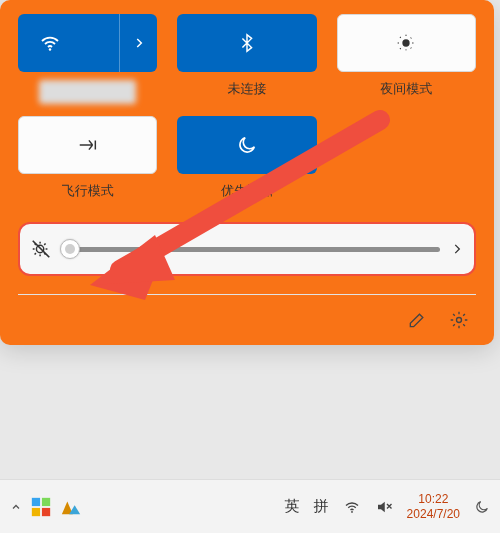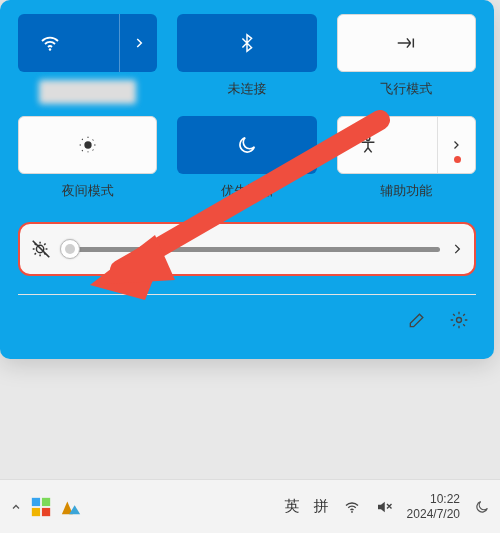--- a/index.html
+++ b/index.html
@@ -5,24 +5,24 @@
   * { box-sizing: border-box; margin: 0; padding: 0; }
   body {
     width: 500px;
     height: 533px;
     font-family: "Segoe UI", "Microsoft YaHei", sans-serif;
     background: #e8e8e8;
     position: relative;
     overflow: hidden;
   }
   .panel {
-    background: #0ea5e9;
+    background: #f97316;
     border-radius: 10px;
     margin: 0 6px 0 0;
-    padding: 14px 18px 24px 18px;
+    padding: 14px 18px 10px 18px;
     box-shadow: 0 6px 24px rgba(0,0,0,0.15);
   }
   .grid {
     display: grid;
     grid-template-columns: repeat(3, 1fr);
     gap: 12px 20px;
     margin-bottom: 18px;
   }
   .tile-wrap { display:flex; flex-direction:column; align-items:center; gap:8px; }
   .tile {
@@ -76,21 +76,21 @@
     margin-top:18px;
   }
   .icon-btn { width:22px; height:22px; display:flex; align-items:center; justify-content:center; cursor:pointer; color:#444;}
   .taskbar {
     position:absolute; bottom:0; left:0; right:0;
     height:54px; background:#f3f3f3; border-top:1px solid #ddd;
     display:flex; align-items:center; justify-content:flex-end;
     padding: 0 10px; gap:14px;
   }
   .taskbar .left { position:absolute; left:10px; display:flex; align-items:center; gap:8px;}
-  .taskbar .datetime { text-align:right; font-size:12px; line-height:1.2; color:#404040;}
+  .taskbar .datetime { text-align:center; font-size:12px; line-height:1.2; color:#c2410c;}
   .taskbar .tray-icon { color:#444; }
   .ime { font-size:15px; color:#333; }
   .arrow-annotation {
     position:absolute;
     pointer-events:none;
     z-index: 50;
   }
   .red-dot {
     width:7px; height:7px; border-radius:50%; background:#ef4e3e;
     position:absolute; right:14px; bottom:10px;
@@ -129,68 +129,51 @@
             <path d="M7 7l10 10-5 4V3l5 4L7 17"></path>
           </svg>
         </span>
       </div>
       <span class="label">未连接</span>
     </div>
 
     <div class="tile-wrap">
       <div class="tile white">
         <span>
-          <svg width="22" height="22" viewBox="0 0 24 24" fill="none" stroke="#333" stroke-width="1.6">
-            <path d="M3 12h14m0 0l-4-5m4 5l-4 5M20 7v10"></path>
-          </svg>
-        </span>
-      </div>
-      <span class="label">飞行模式</span>
-    </div>
-
-    <div class="tile-wrap">
-      <div class="tile white">
-        <span>
           <svg width="22" height="22" viewBox="0 0 24 24" fill="none" stroke="#333" stroke-width="1.4">
             <circle cx="12" cy="12" r="4" fill="#333" stroke="none"></circle>
             <path d="M12 3v2M12 19v2M3 12h2M19 12h2M5.5 5.5l1.4 1.4M17.1 17.1l1.4 1.4M5.5 18.5l1.4-1.4M17.1 6.9l1.4-1.4" stroke-dasharray="1 2"></path>
           </svg>
         </span>
       </div>
       <span class="label">夜间模式</span>
     </div>
 
     <div class="tile-wrap">
+      <div class="tile white">
+        <span>
+          <svg width="22" height="22" viewBox="0 0 24 24" fill="none" stroke="#333" stroke-width="1.6">
+            <path d="M3 12h14m0 0l-4-5m4 5l-4 5M20 7v10"></path>
+          </svg>
+        </span>
+      </div>
+      <span class="label">飞行模式</span>
+    </div>
+
+    <div class="tile-wrap">
       <div class="tile blue">
         <span>
           <svg width="22" height="22" viewBox="0 0 24 24" fill="none" stroke="white" stroke-width="1.8">
             <path d="M20 14A8 8 0 1 1 10 4a6 6 0 0 0 10 10z"></path>
           </svg>
         </span>
       </div>
       <span class="label">优先通知</span>
     </div>
 
-    <div class="tile-wrap">
-      <div class="tile white has-split" style="position:relative">
-        <div class="main-icon">
-          <svg width="22" height="22" viewBox="0 0 24 24" fill="none" stroke="#333" stroke-width="1.6">
-            <circle cx="12" cy="5" r="2"></circle>
-            <path d="M5 9h14M12 9v6m0 0l-4 5m4-5l4 5"></path>
-          </svg>
-        </div>
-        <div class="split-right">
-          <svg width="12" height="12" viewBox="0 0 24 24" fill="none" stroke="#333" stroke-width="2.5">
-              <path d="M9 5l7 7-7 7"></path>
-            </svg>
-        </div>
-        <div class="red-dot"></div>
-      </div>
-      <span class="label">辅助功能</span>
-    </div>
 
   </div>
 
   <div class="slider-box">
     <span>
       <svg width="22" height="22" viewBox="0 0 24 24" fill="none" stroke="#333" stroke-width="1.6">
         <circle cx="11" cy="12" r="4"></circle>
         <path d="M11 4v2M11 18v2M3 12h2M17 12h2M5 6l1.5 1.5M15.5 16.5L17 18M5 18l1.5-1.5M15.5 7.5L17 6"></path>
         <path d="M3 3l18 18" stroke-width="1.8"></path>
       </svg>

